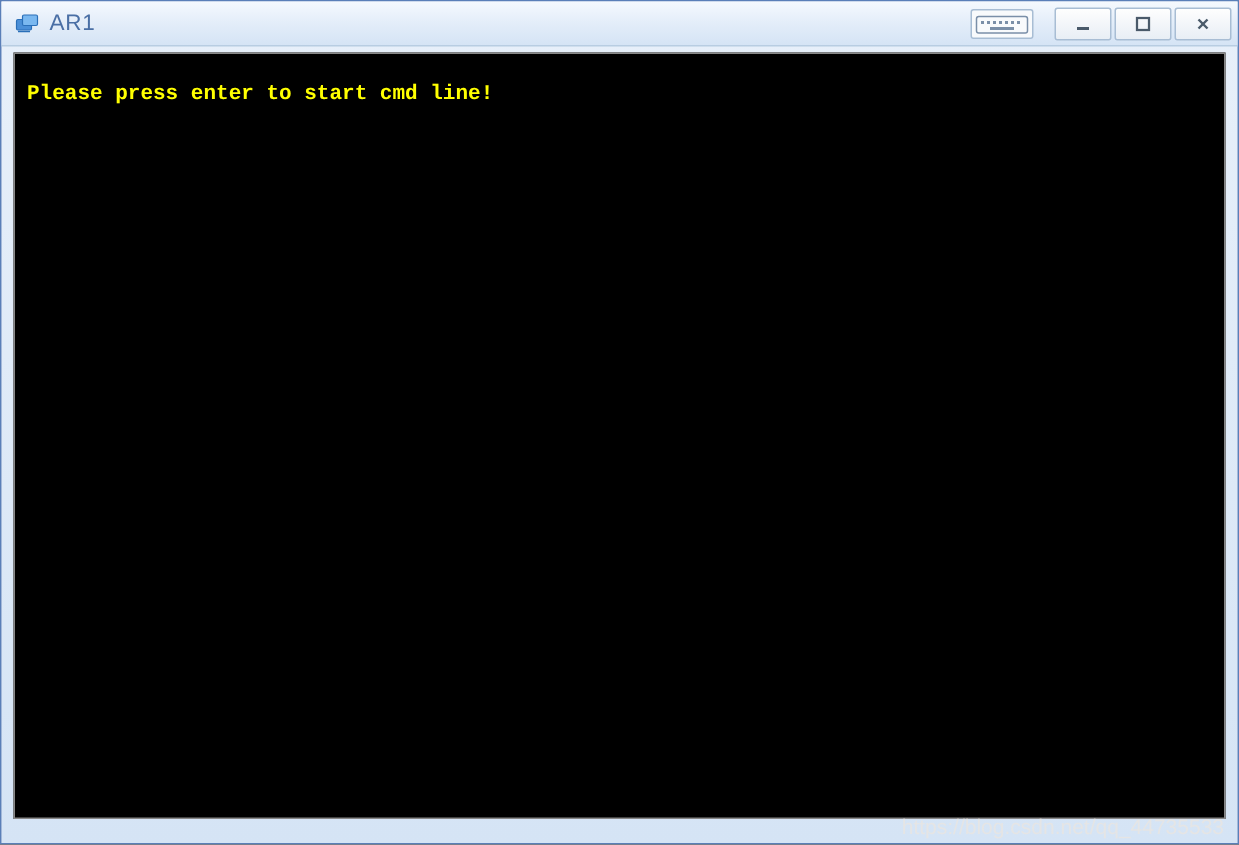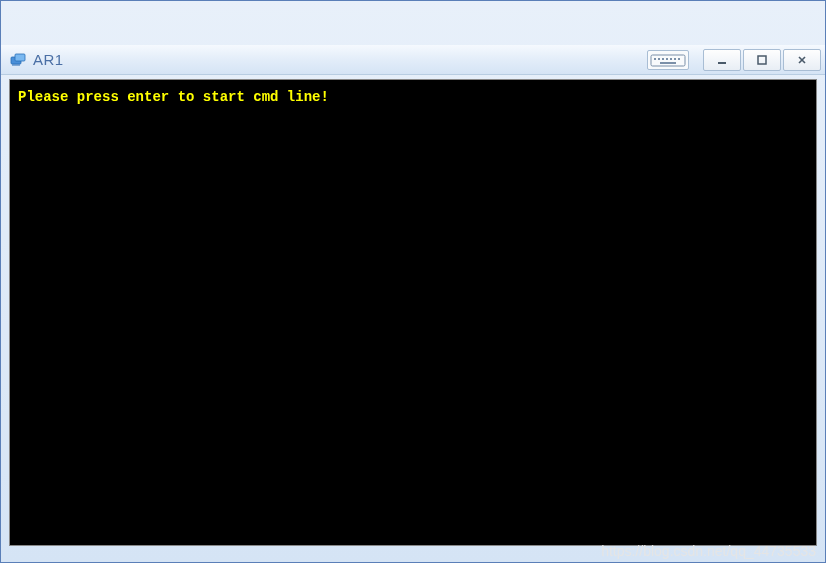--- a/index.html
+++ b/index.html
@@ -26,21 +26,20 @@
       flex-direction: column;
     }
     
     .titlebar {
       height: 30px;
       background: linear-gradient(to bottom, #f5f9fe 0%, #e3edf9 50%, #d5e4f5 100%);
       display: flex;
       align-items: center;
       padding: 0 4px;
       border-bottom: 1px solid #b8cde2;
-      margin-top: 44px;
     }
     
     .app-icon {
       width: 18px;
       height: 18px;
       margin-right: 6px;
       margin-left: 4px;
       display: flex;
       align-items: center;
       justify-content: center;
@@ -95,21 +94,21 @@
     .kb-indicator svg {
       width: 36px;
       height: 16px;
     }
     
     .terminal {
       flex: 1;
       margin: 4px 8px 16px 8px;
       background: #000000;
       border: 1px solid #888;
-      padding: 6px 8px;
+      padding: 16px 8px;
       font-family: "Courier New", monospace;
       font-size: 14px;
       font-weight: bold;
       color: #ffff00;
       line-height: 1.6;
       overflow: hidden;
       position: relative;
     }
     
     .terminal-line {

